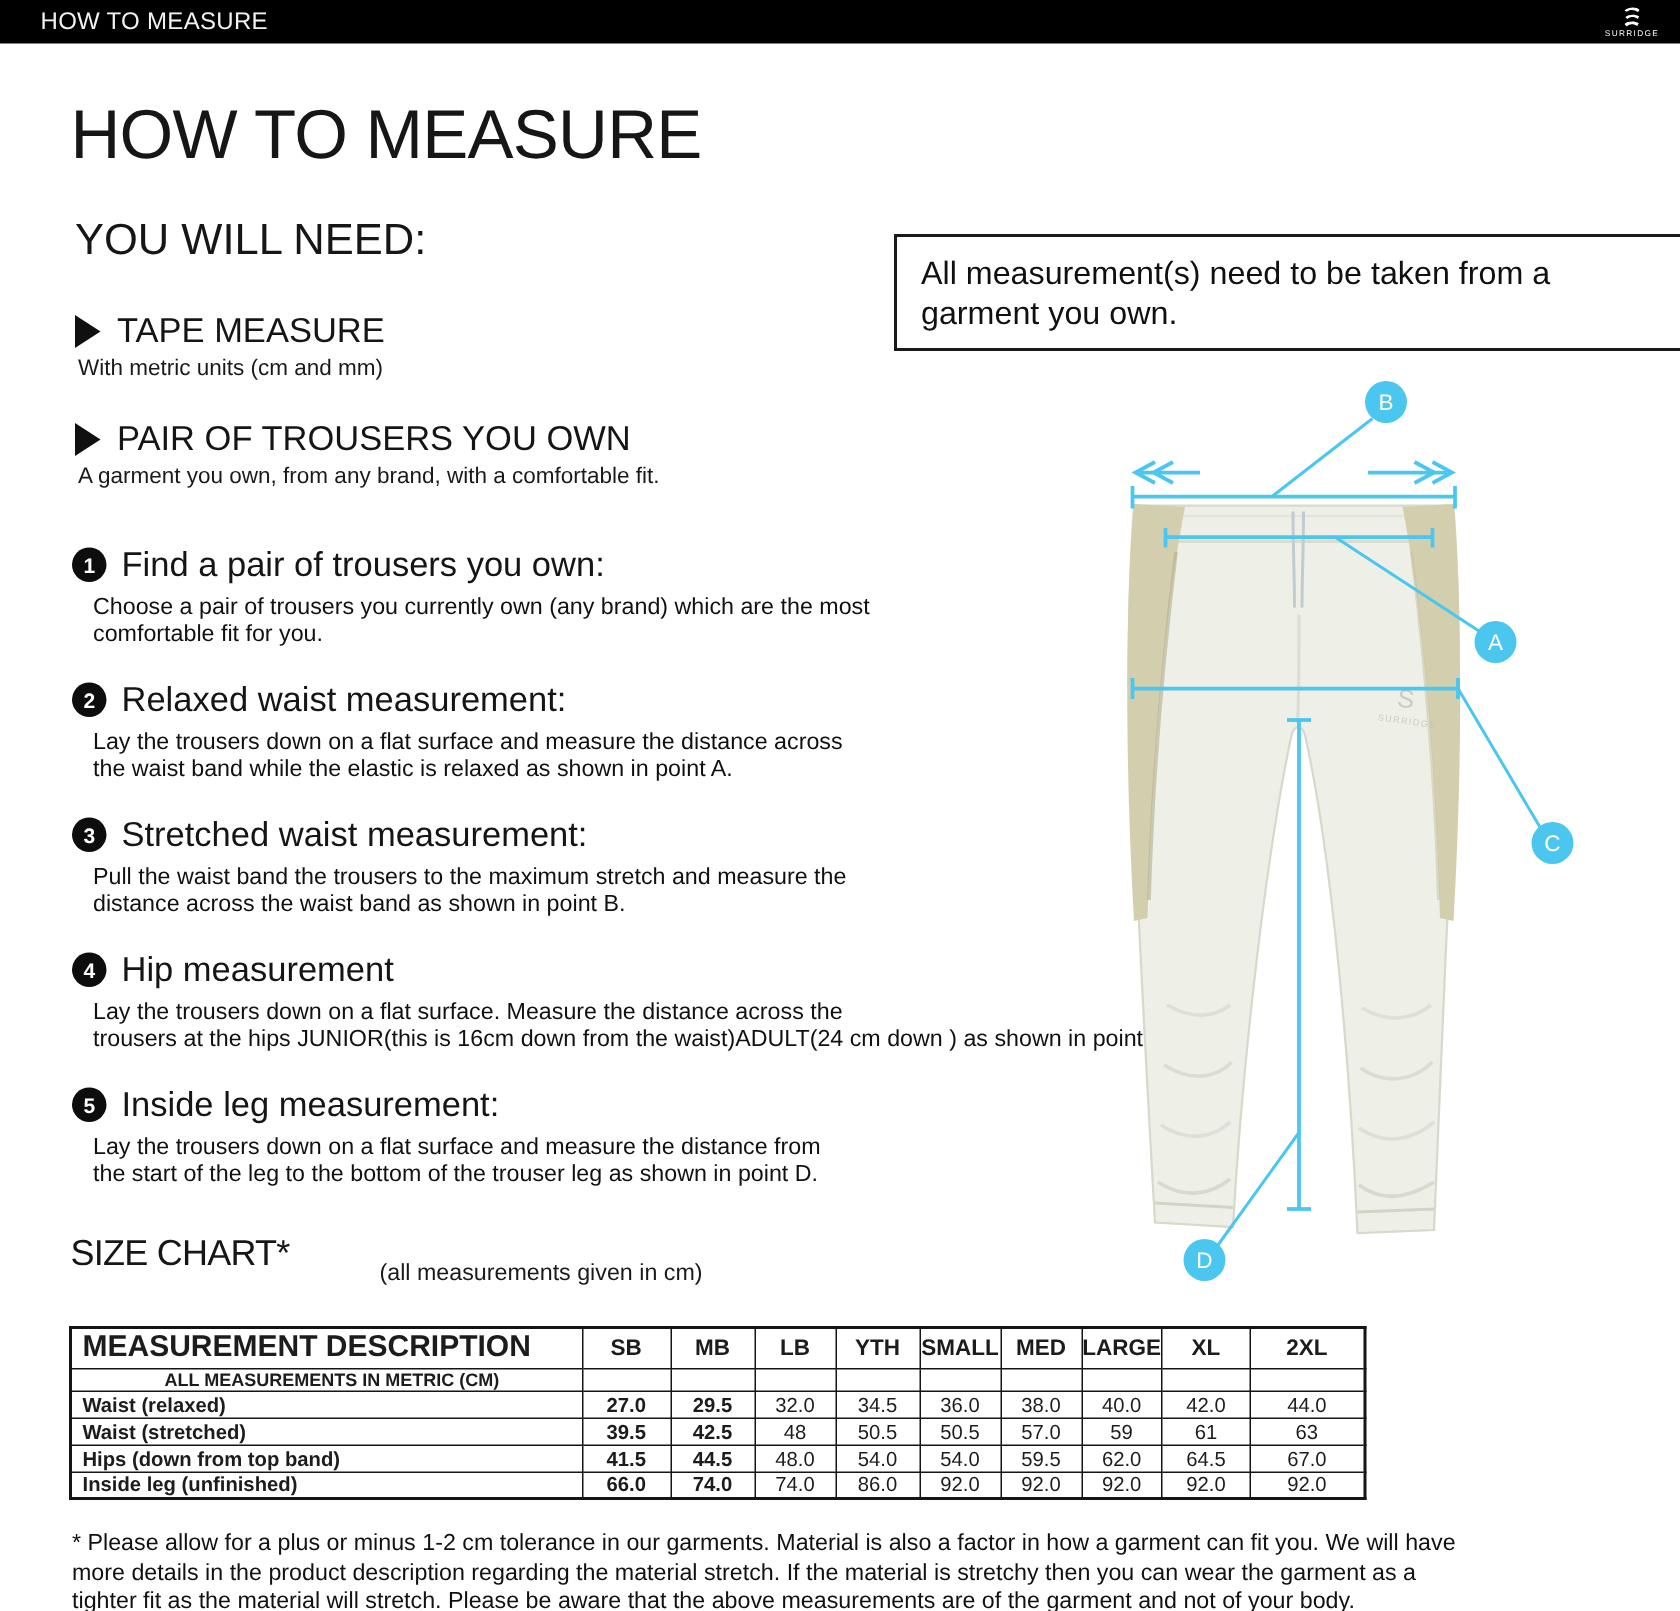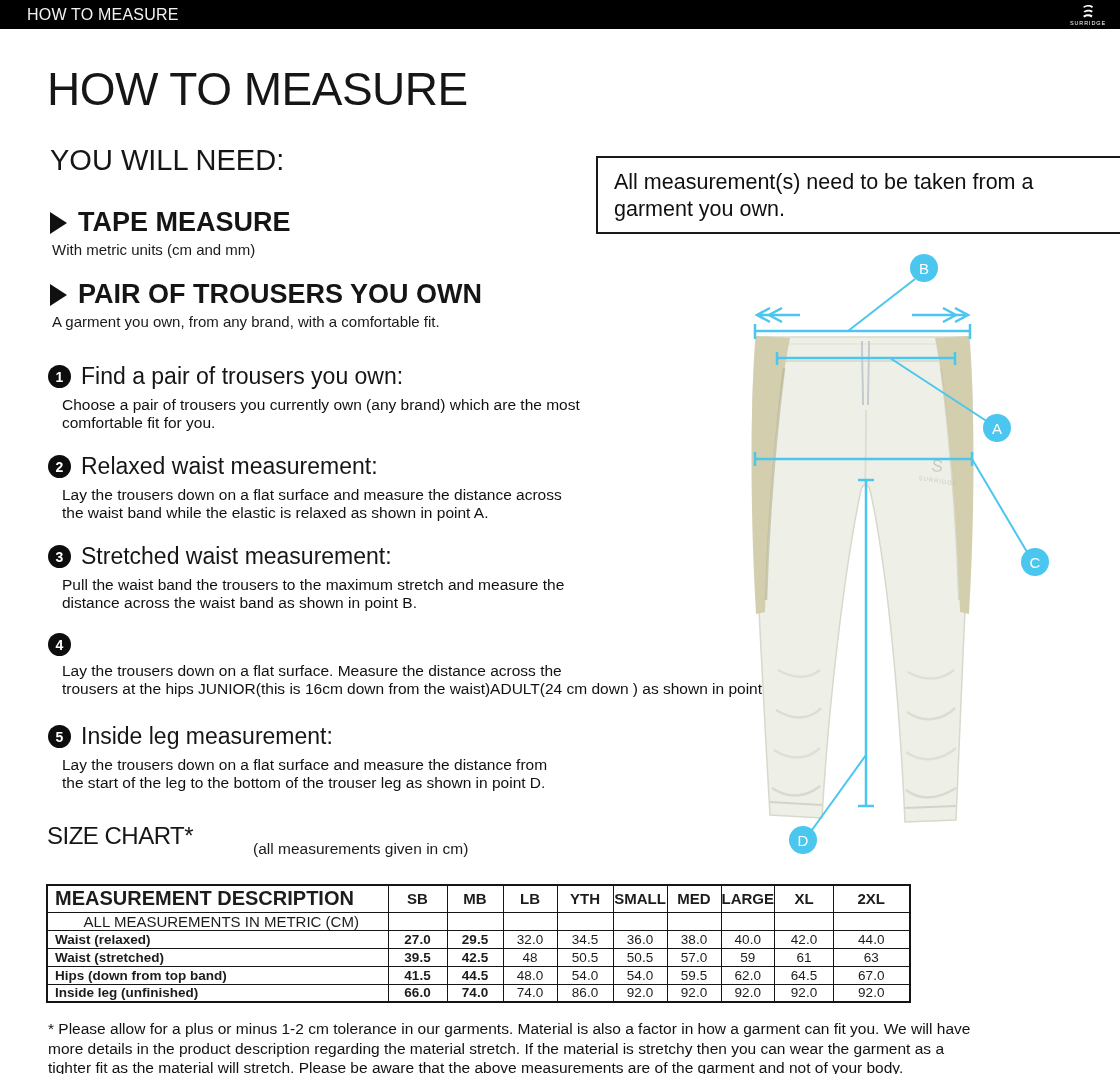--- a/index.html
+++ b/index.html
@@ -14,42 +14,42 @@
   .brand-s { line-height:1; }
   .brand-name { color:#fff; font-size:5.5px; letter-spacing:0.9px; margin-top:1px; }
 
   .page-title { position:absolute; left:47px; top:62px; font-size:46px; letter-spacing:-0.5px; color:#161616; }
 
   .need-heading { position:absolute; left:50px; top:144px; font-size:29px; color:#161616; }
 
   .need-item { position:absolute; left:50px; }
   .need-item .row { display:flex; align-items:center; gap:11px; }
   .tri { width:0; height:0; border-top:11px solid transparent; border-bottom:11px solid transparent; border-left:17px solid #101010; }
-  .need-title { font-size:27px; color:#151515;font-weight:bold; }
+  .need-title { font-size:23px; color:#151515; }
   .need-desc { font-size:15px; margin-top:3px; margin-left:2px; color:#1a1a1a; }
 
   .step { position:absolute; left:48px; }
   .step-head { display:flex; align-items:center; gap:10px; }
   .badge { width:23px; height:23px; border-radius:50%; background:#0d0d0d; color:#fff; font-size:14px; font-weight:bold; display:flex; align-items:center; justify-content:center; flex:0 0 23px; }
   .step-title { font-size:23px; color:#151515; }
   .step-body { margin-top:6px; margin-left:14px; font-size:15.5px; line-height:18px; white-space:pre-line; color:#111; }
 
   .note-box { position:absolute; left:596px; top:156px; width:534px; height:78px; border:2px solid #1a1a1a; padding:11px 16px; }
   .note-text { font-size:21.5px; line-height:27px; white-space:pre-line; color:#101010; }
 
   .size-heading { position:absolute; left:47px; top:822px; font-size:24px; letter-spacing:-0.5px; color:#161616; }
   .size-sub { position:absolute; left:253px; top:840px; font-size:15.5px; color:#1a1a1a; }
 
   
   table.size-chart { position:absolute; left:46px; top:884px; border-collapse:collapse; table-layout:fixed; background:#fff; }
   .size-chart td, .size-chart th { border:1px solid #151515; overflow:hidden; white-space:nowrap; }
   .size-chart { border:2px solid #151515; }
   .size-chart thead th { font-size:15px; font-weight:bold; height:27px; text-align:center; }
   .size-chart thead th.desc { text-align:left; padding-left:7px; font-size:20px; }
-  .size-chart tr.metric td { height:15px; font-size:15px; font-weight:normal; padding-left:7px; }
+  .size-chart tr.metric td { height:15px; font-size:12px; font-weight:bold; padding-left:7px; }
   .size-chart tbody td { height:18px; font-size:13.5px; text-align:center; }
   .size-chart tbody td.lbl { text-align:left; padding-left:7px; font-weight:bold; font-size:13.5px; }
   .size-chart td.b { font-weight:bold; }
 
   .footnote { position:absolute; left:48px; top:1019px; width:1045px; font-size:15.5px; line-height:19.5px; white-space:pre-line; color:#111; }
 
   .diagram { position:absolute; left:700px; top:240px; width:392px; height:642px; }
 </style>
 </head>
 <body>
@@ -110,20 +110,21 @@
       <div class="badge">3</div>
       <div class="step-title">Stretched waist measurement:</div>
     </div>
     <div class="step-body">Pull the waist band the trousers to the maximum stretch and measure the
 distance across the waist band as shown in point B.</div>
   </div>
 
   <div class="step" style="top:633px">
     <div class="step-head">
       <div class="badge">4</div>
+      <div class="step-title">Hip measurement</div>
     </div>
     <div class="step-body">Lay the trousers down on a flat surface. Measure the distance across the
 trousers at the hips JUNIOR(this is 16cm down from the waist)ADULT(24 cm down ) as shown in point C.</div>
   </div>
 
   <div class="step" style="top:723px">
     <div class="step-head">
       <div class="badge">5</div>
       <div class="step-title">Inside leg measurement:</div>
     </div>

